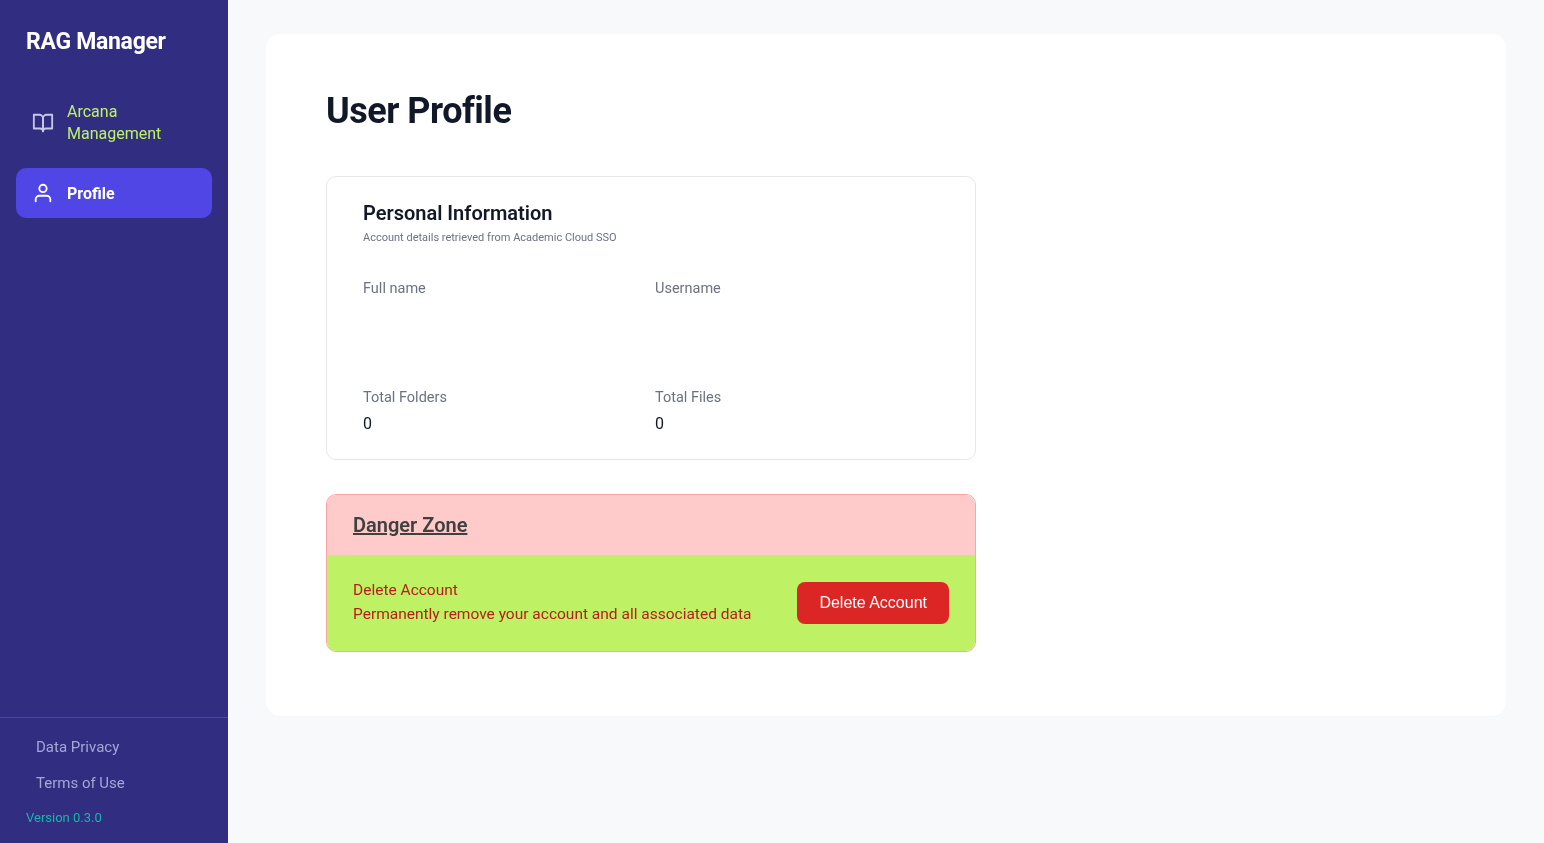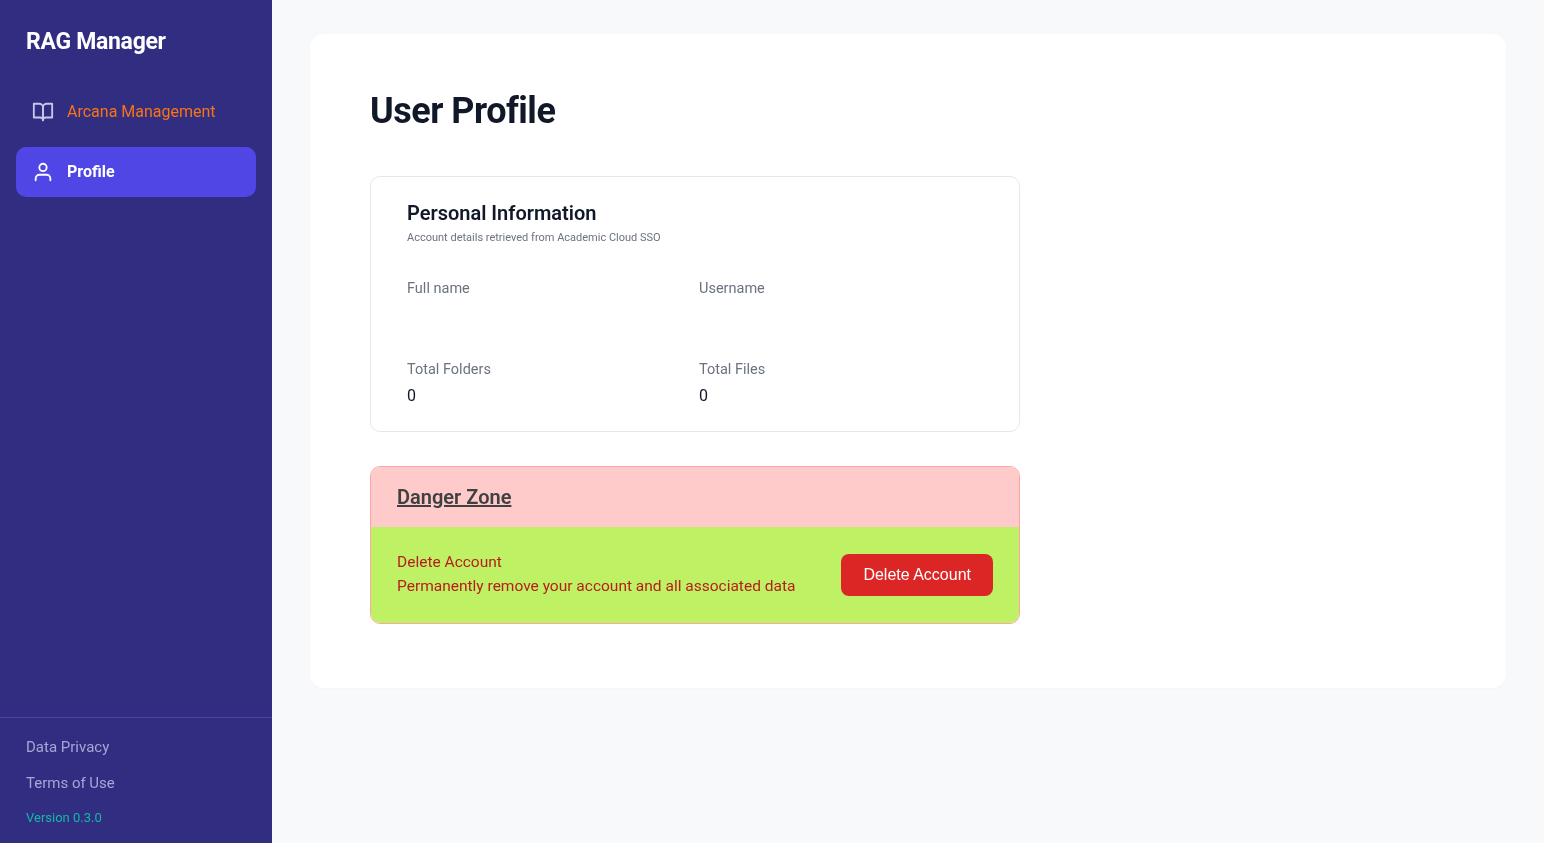--- a/index.html
+++ b/index.html
@@ -4,41 +4,41 @@
 <style>
 * { box-sizing: border-box; margin: 0; padding: 0; }
 body {
   font-family: -apple-system, BlinkMacSystemFont, "Segoe UI", Roboto, "Helvetica Neue", Arial, sans-serif;
   background: #f8f9fb;
   color: #111827;
   display: flex;
   min-height: 100vh;
 }
 .sidebar {
-  width: 272px;
+  width: 228px;
   background: #312e81;
   color: #fff;
   display: flex;
   flex-direction: column;
   padding: 28px 0 18px 0;
 }
 .app-title {
   font-size: 23px;
   font-weight: 700;
   padding: 0 26px 32px 26px;
   letter-spacing: -0.3px;
 }
 .nav { padding: 0 16px; }
 .nav-item {
   display: flex;
   align-items: center;
   gap: 13px;
   padding: 14px 16px;
   border-radius: 10px;
-  color: #f97316;
+  color: #bef264;
   font-size: 16px;
   line-height: 1.35;
   cursor: pointer;
   margin-bottom: 10px;
 }
 .nav-item .icon {
   width: 22px; height: 22px; flex: 0 0 22px;
   display: flex; align-items: center; justify-content: center;
   color: #c7c8e8;
 }
@@ -50,21 +50,21 @@
 }
 .nav-item.active .icon { color: #fff; }
 
 .sidebar-spacer { flex: 1 1 auto; }
 .sidebar-footer {
   border-top: 1px solid #4b47a0;
   padding: 20px 26px 0 26px;
   color: #a5a6d6;
   font-size: 15px;
 }
-.footer-link { margin-bottom: 18px; cursor: pointer; }
+.footer-link { margin-bottom: 18px; cursor: pointer; margin-left: 10px; }
 .version { font-size: 13px; color: #14b8a6; margin-top: 8px; }
 
 .main {
   flex: 1;
   padding: 34px 38px;
 }
 .card-outer {
   background: #fff;
   border-radius: 14px;
   box-shadow: 0 1px 2px rgba(0,0,0,.02);
@@ -82,21 +82,21 @@
   padding: 24px 28px 26px 36px;
   max-width: 650px;
 }
 .info-head { margin-bottom: 36px; }
 .info-title { font-size: 20px; font-weight: 600; margin-bottom: 6px; }
 .info-sub { color: #6b7280; font-size: 11px; }
 
 .field-grid {
   display: grid;
   grid-template-columns: 1fr 1fr;
-  row-gap: 38px;
+  row-gap: 66px;
 }
 .field-label { color: #6b7280; font-size: 14.5px; margin-bottom: 8px; }
 .field-value { font-size: 16px; color:#111827; min-height: 18px; }
 
 .danger-card {
   border: 1px solid #fca5a5;
   border-radius: 10px;
   max-width: 650px;
   margin-top: 34px;
   overflow: hidden;

